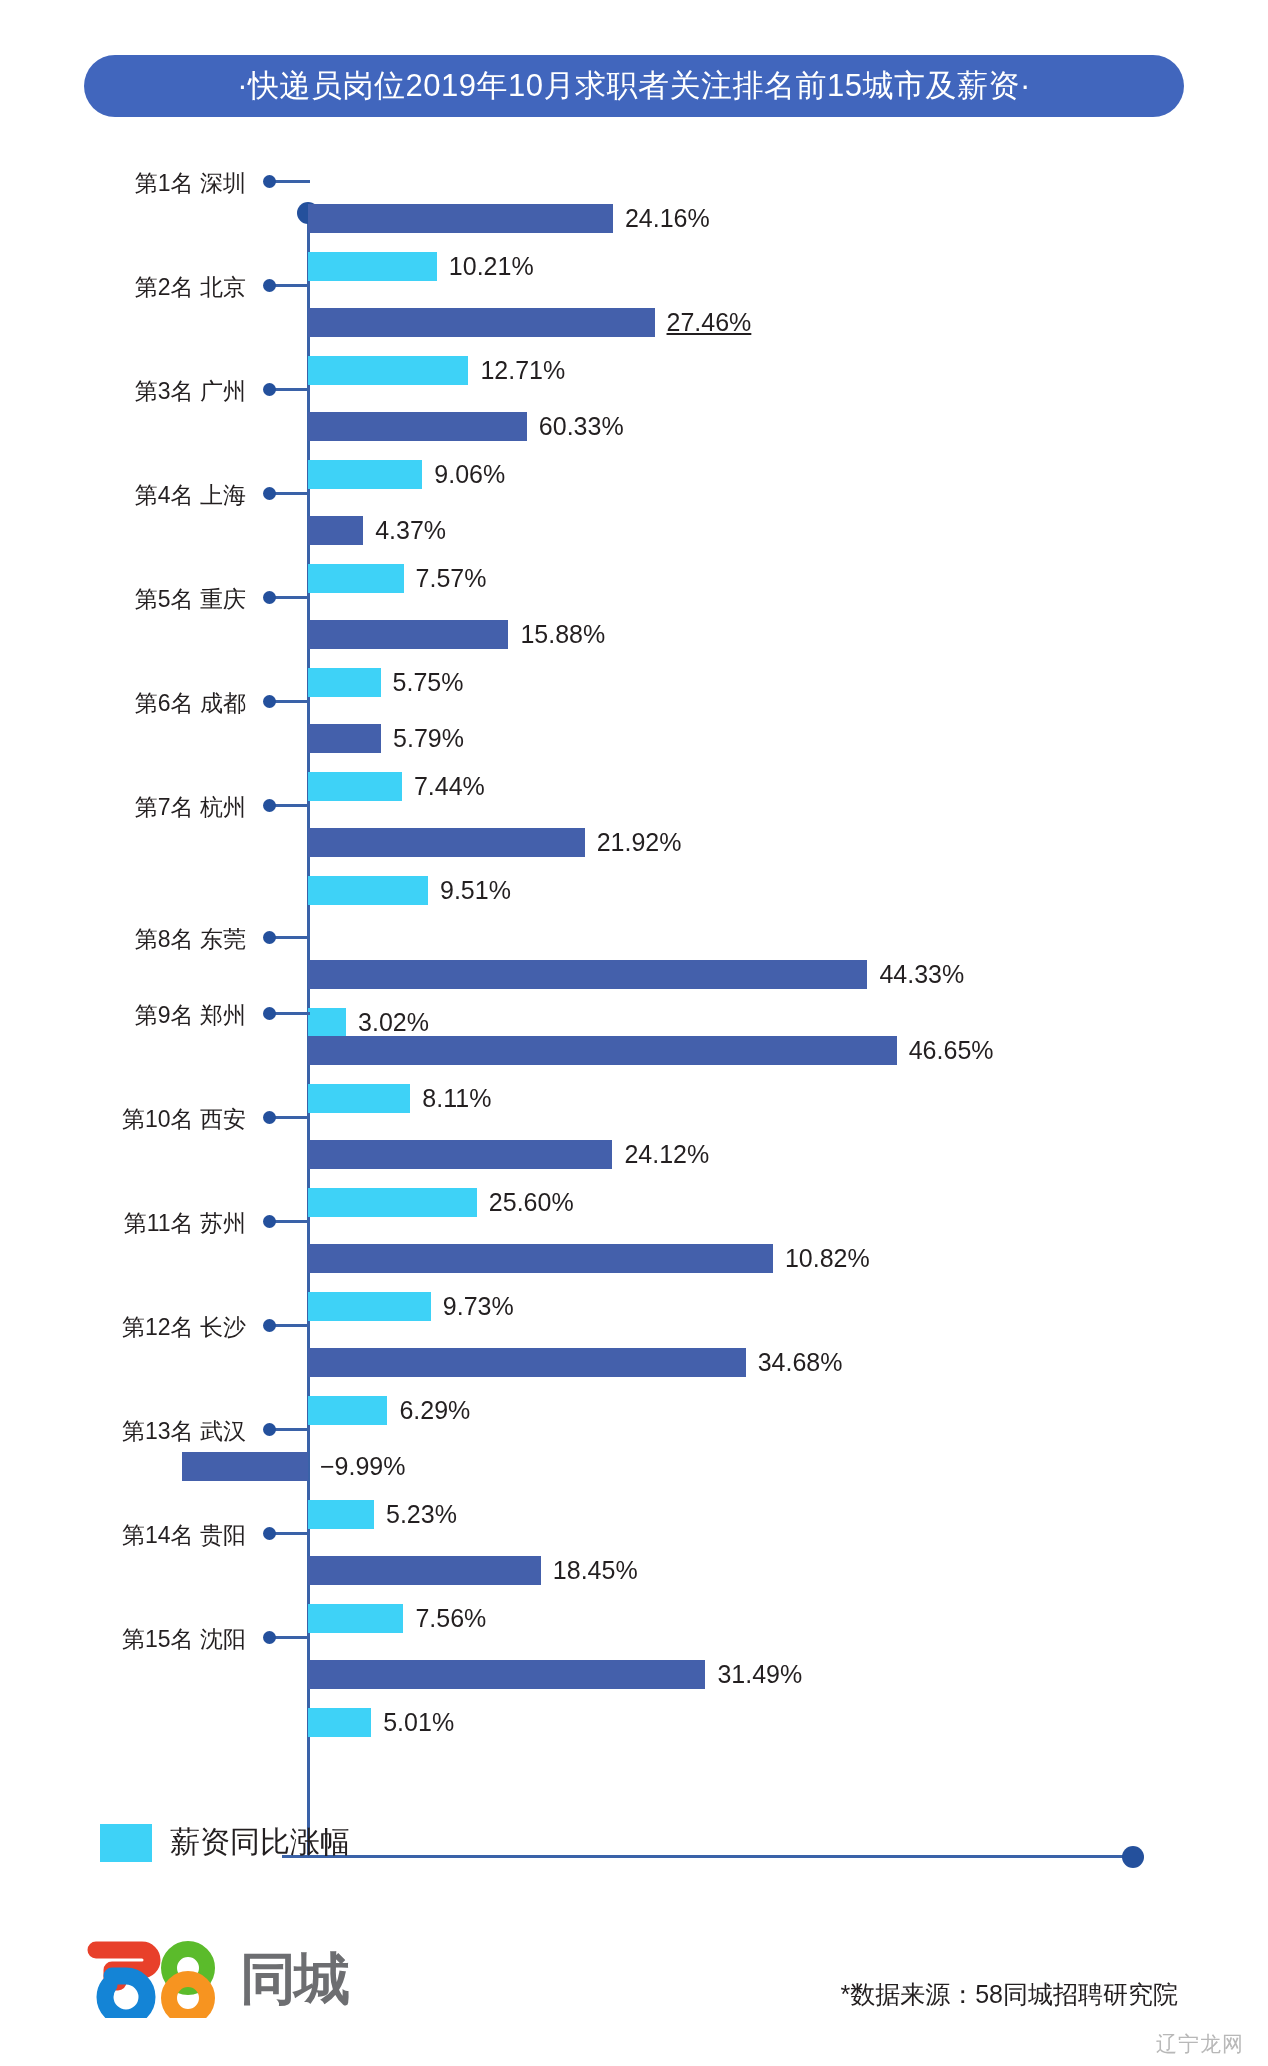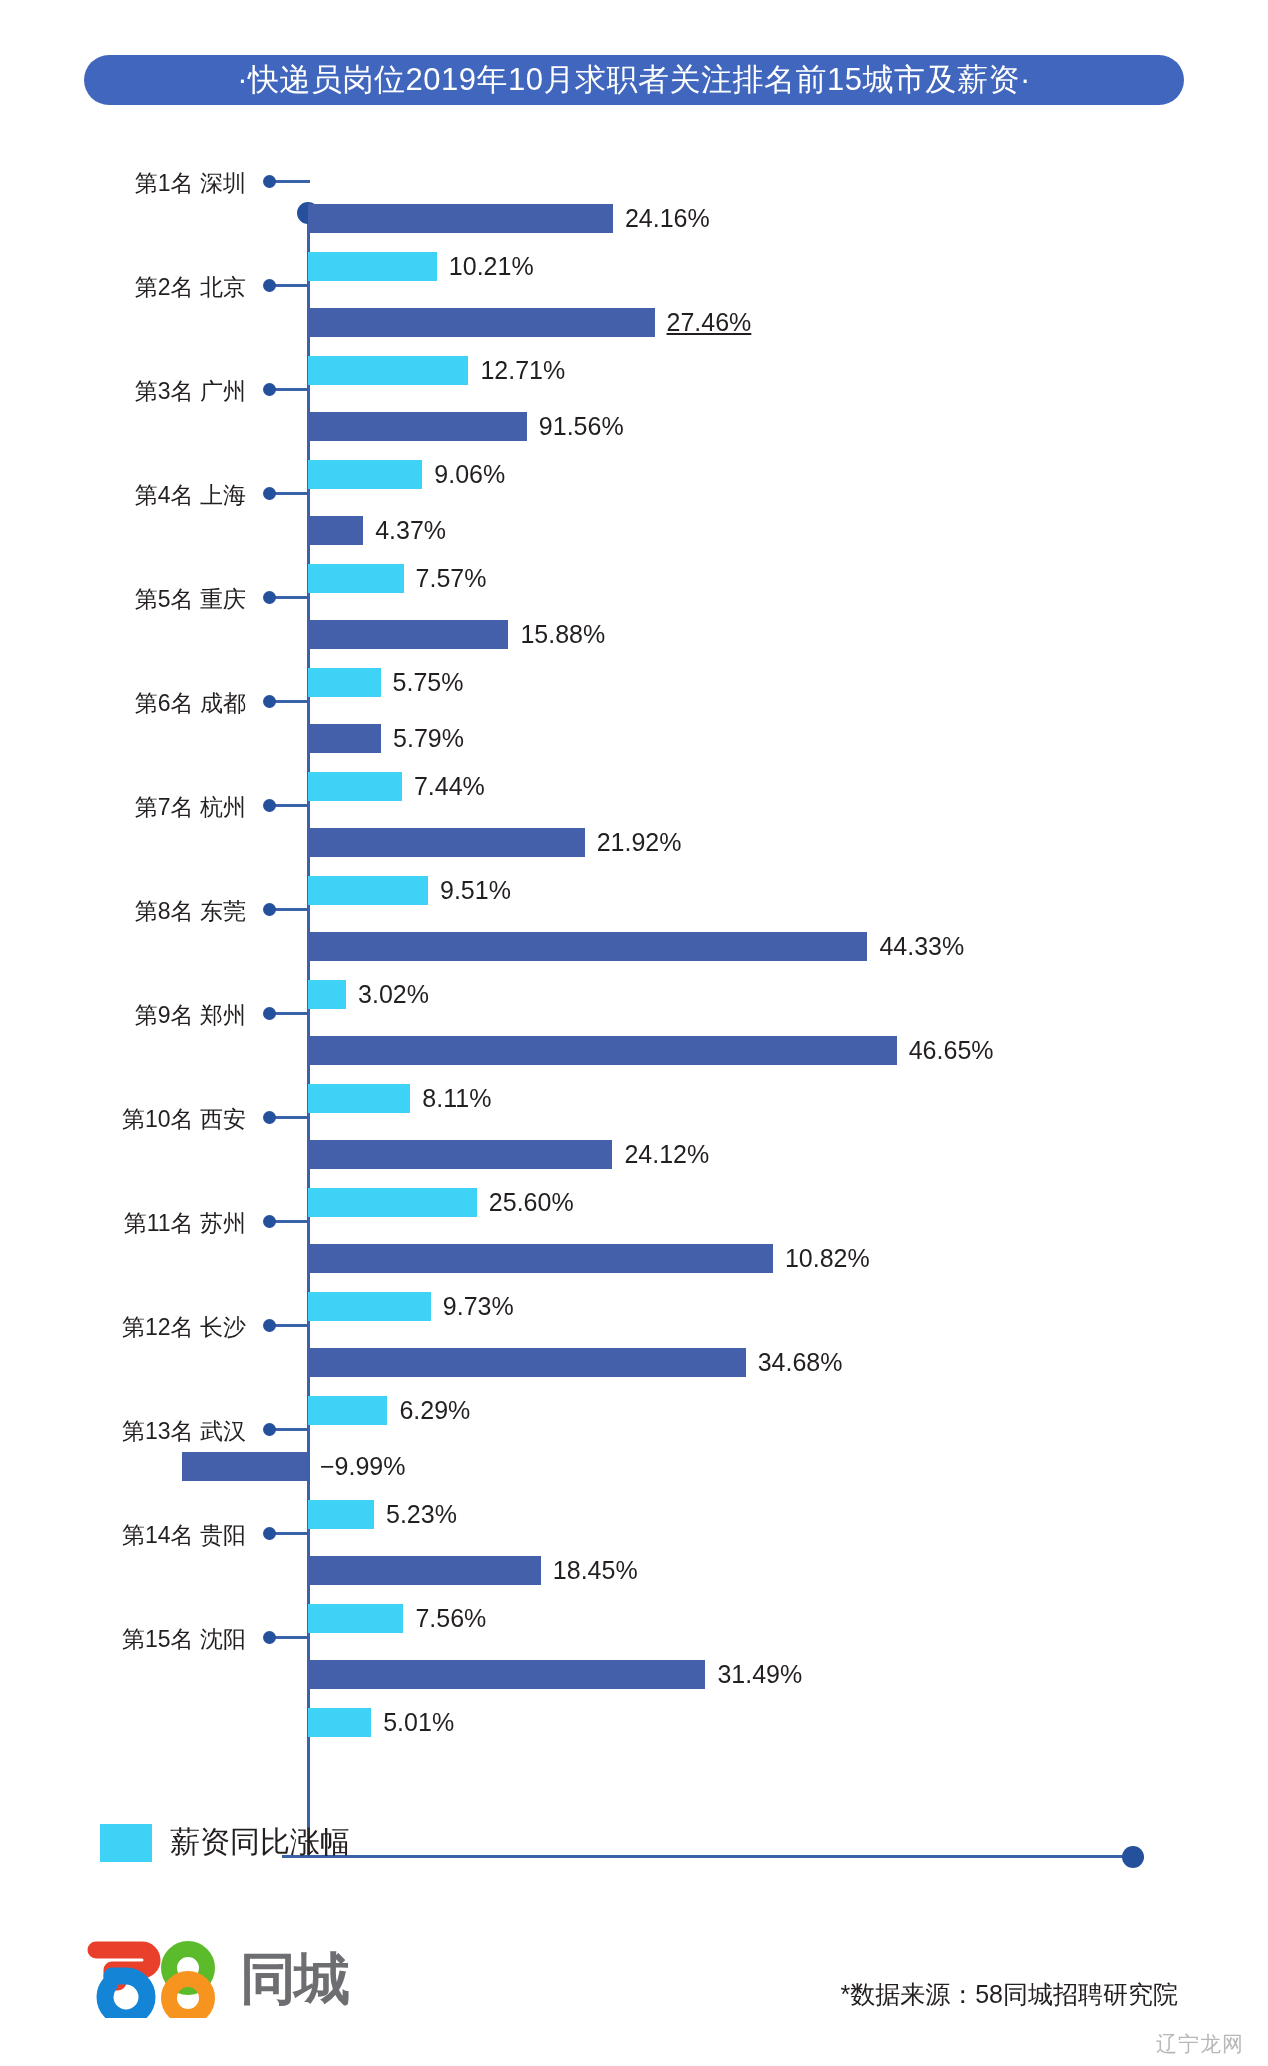--- a/index.html
+++ b/index.html
@@ -14,21 +14,21 @@
     font-family: "Liberation Sans", "DejaVu Sans", sans-serif;
     overflow: hidden;
   }
 
   
   #title-banner {
     position: absolute;
     left: 84px;
     top: 55px;
     width: 1100px;
-    height: 50px;
+    height: 62px;
     background: #4166bd;
     border-radius: 31px;
     display: flex;
     align-items: center;
     justify-content: center;
     box-sizing: border-box;
   }
   #title-text {
     color: #ffffff;
     font-size: 31px;
@@ -219,21 +219,21 @@
         <div class="bar attention" style="top: 38px; width: 346.545px; left: 308px;"></div>
         <div class="bar-value" style="top: 38px; left: 666.545px; text-decoration: underline;">27.46%</div>
         <div class="bar salary" style="top: 86px; width: 160.4px; left: 308px;"></div>
         <div class="bar-value" style="top: 86px; left: 480.4px;">12.71%</div>
       </div>
       <div class="row" style="top: 224px;">
         <div class="tick-line"></div>
         <div class="tick-dot"></div>
         <div class="row-label">第3名 广州</div>
         <div class="bar attention" style="top: 38px; width: 218.831px; left: 308px;"></div>
-        <div class="bar-value" style="top: 38px; left: 538.831px;">91.56%</div>
+        <div class="bar-value" style="top: 38px; left: 538.831px;">60.33%</div>
         <div class="bar salary" style="top: 86px; width: 114.337px; left: 308px;"></div>
         <div class="bar-value" style="top: 86px; left: 434.337px;">9.06%</div>
       </div>
       <div class="row" style="top: 328px;">
         <div class="tick-line"></div>
         <div class="tick-dot"></div>
         <div class="row-label">第4名 上海</div>
         <div class="bar attention" style="top: 38px; width: 55.1494px; left: 308px;"></div>
         <div class="bar-value" style="top: 38px; left: 375.149px;">4.37%</div>
         <div class="bar salary" style="top: 86px; width: 95.5334px; left: 308px;"></div>
@@ -259,21 +259,21 @@
       </div>
       <div class="row" style="top: 640px;">
         <div class="tick-line"></div>
         <div class="tick-dot"></div>
         <div class="row-label">第7名 杭州</div>
         <div class="bar attention" style="top: 38px; width: 276.63px; left: 308px;"></div>
         <div class="bar-value" style="top: 38px; left: 596.63px;">21.92%</div>
         <div class="bar salary" style="top: 86px; width: 120.016px; left: 308px;"></div>
         <div class="bar-value" style="top: 86px; left: 440.016px;">9.51%</div>
       </div>
-      <div class="row" style="top: 744px;">
+      <div class="row" style="top: 772px;">
         <div class="tick-line"></div>
         <div class="tick-dot"></div>
         <div class="row-label">第8名 东莞</div>
         <div class="bar attention" style="top: 38px; width: 559.445px; left: 308px;"></div>
         <div class="bar-value" style="top: 38px; left: 879.445px;">44.33%</div>
         <div class="bar salary" style="top: 86px; width: 38.1124px; left: 308px;"></div>
         <div class="bar-value" style="top: 86px; left: 358.112px;">3.02%</div>
       </div>
       <div class="row" style="top: 848px;">
         <div class="tick-line"></div>

